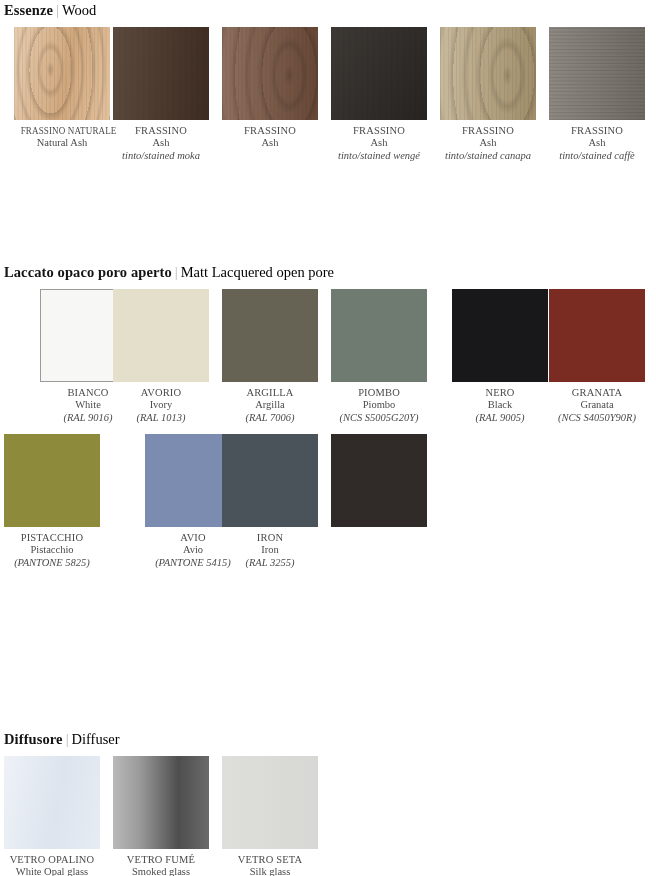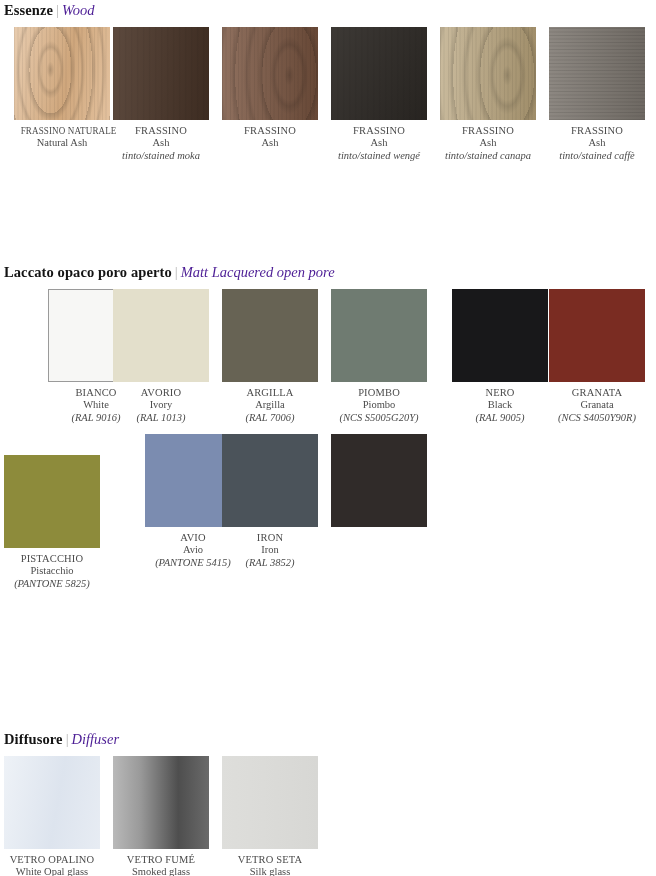--- a/index.html
+++ b/index.html
@@ -30,22 +30,21 @@
     font-weight: bold;
     color: #141414;
     letter-spacing: .1px;
   }
   .section-head .sep {
     color: #b4b4b4;
     font-weight: normal;
     padding: 0 3px;
   }
   .section-head .en {
-    font-style: italic;
-    color: #4c1d95;
+    color: #000000;
     font-weight: normal;
   }
 
   
   .row { position: absolute; left: 0; width: 656px; }
   .cell {
     position: absolute;
     width: 109px;
     top: 0;
   }
@@ -171,21 +170,21 @@
         </div>
         <div class="caption">
           <span class="name">FRASSINO</span>
           <span class="eng">Ash</span>
           <span class="code">tinto/stained caffè</span>
         </div>
       </div>
     </div>
     <div class="section-head" style="top: 264px;"><span class="it">Laccato opaco poro aperto</span><span class="sep">|</span><span class="en">Matt Lacquered open pore</span></div>
     <div class="row" style="top: 289px;">
-      <div class="cell" style="left: 12px; padding-left: 36px;">
+      <div class="cell" style="left: 4px; padding-left: 36px;">
         <div class="swatch bordered" style="background: rgb(247, 247, 245);"></div>
         <div class="caption">
           <span class="name">BIANCO</span>
           <span class="eng">White</span>
           <span class="code">(RAL 9016)</span>
         </div>
       </div>
       <div class="cell" style="left: 113px;">
         <div class="swatch" style="background: rgb(227, 223, 203);"></div>
         <div class="caption">
@@ -221,42 +220,42 @@
       <div class="cell" style="left: 549px;">
         <div class="swatch" style="background: rgb(122, 44, 34);"></div>
         <div class="caption">
           <span class="name">GRANATA</span>
           <span class="eng">Granata</span>
           <span class="code">(NCS S4050Y90R)</span>
         </div>
       </div>
     </div>
     <div class="row" style="top: 434px;">
-      <div class="cell" style="left: 4px; margin-top: 21px;">
+      <div class="cell" style="left: 4px;">
         <div class="swatch" style="background: rgb(141, 139, 59);"></div>
         <div class="caption">
           <span class="name">PISTACCHIO</span>
           <span class="eng">Pistacchio</span>
           <span class="code">(PANTONE 5825)</span>
         </div>
       </div>
       <div class="cell" style="left: 113px; padding-left: 32px;">
         <div class="swatch" style="background: rgb(123, 140, 176);"></div>
         <div class="caption">
           <span class="name">AVIO</span>
           <span class="eng">Avio</span>
           <span class="code">(PANTONE 5415)</span>
         </div>
       </div>
       <div class="cell" style="left: 222px;">
         <div class="swatch" style="background: rgb(75, 83, 90);"></div>
         <div class="caption">
           <span class="name">IRON</span>
           <span class="eng">Iron</span>
-          <span class="code">(RAL 3852)</span>
+          <span class="code">(RAL 3255)</span>
         </div>
       </div>
       <div class="cell" style="left: 331px;">
         <div class="swatch" style="background: rgb(48, 43, 41);"></div>
       </div>
     </div>
     <div class="section-head" style="top: 731px;"><span class="it">Diffusore</span><span class="sep">|</span><span class="en">Diffuser</span></div>
     <div class="row" style="top: 756px;">
       <div class="cell" style="left: 4px;">
         <div class="swatch" style="background: rgb(223, 229, 237);">

